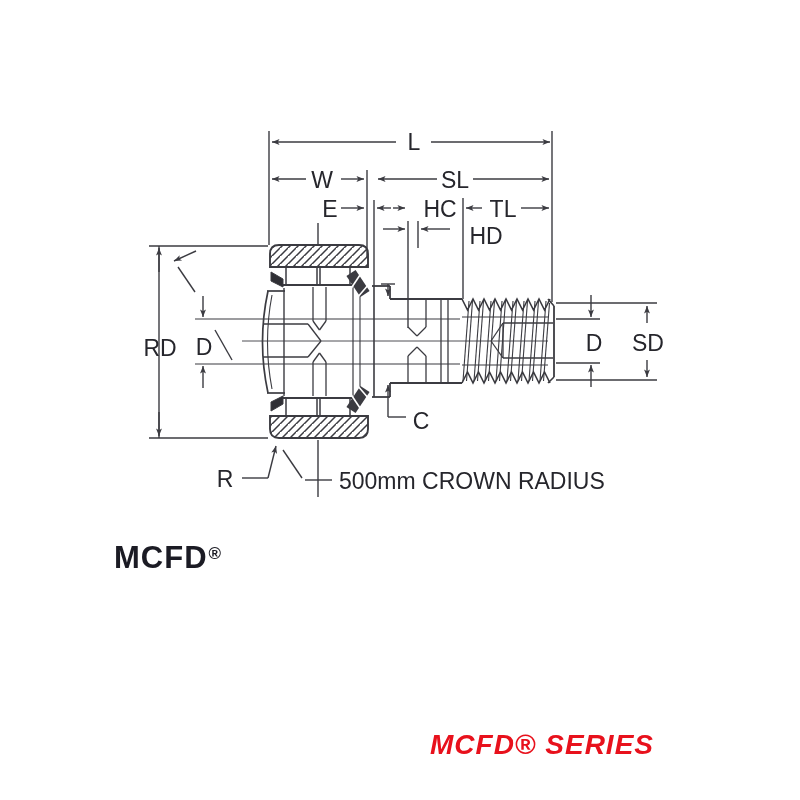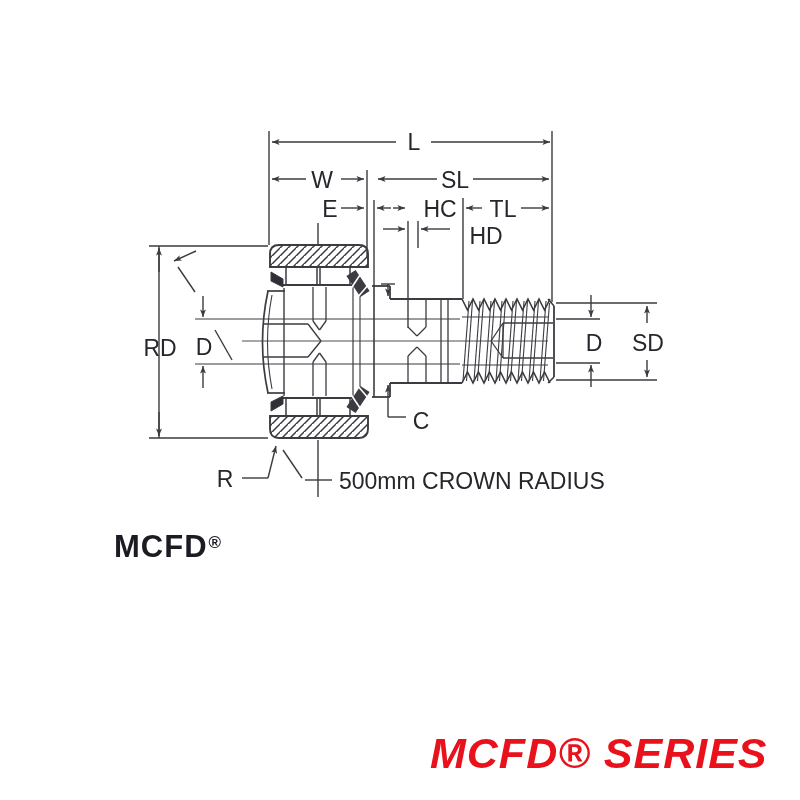--- a/index.html
+++ b/index.html
@@ -1,21 +1,21 @@
 <!DOCTYPE html>
 <html><head>
 <meta charset="utf-8">
 <style>
   html,body{margin:0;padding:0;background:#ffffff;}
   body{width:800px;height:800px;position:relative;font-family:"Liberation Sans",sans-serif;overflow:hidden;}
   .stage{position:absolute;left:0;top:0;width:800px;height:800px;}
   svg text{font-family:"Liberation Sans",sans-serif;fill:#26262c;}
-  .caption{position:absolute;left:114px;top:529px;font-size:31px;font-weight:bold;color:#1b1b24;letter-spacing:1px;}
+  .caption{position:absolute;left:114px;top:540px;font-size:31px;font-weight:bold;color:#1b1b24;letter-spacing:1px;}
   .caption sup{font-size:17px;position:relative;top:2px;left:1px;}
-  .series-title{position:absolute;left:430px;top:729px;font-size:43px;font-weight:bold;font-style:italic;color:#e8111c;white-space:nowrap;letter-spacing:1px;}
+  .series-title{position:absolute;left:430px;top:729px;font-size:28px;font-weight:bold;font-style:italic;color:#e8111c;white-space:nowrap;letter-spacing:1px;}
 </style>
 </head>
 <body>
 
 <div class="stage">
 <svg width="800" height="800" viewBox="0 0 800 800">
   <defs>
     <marker id="ah" viewBox="0 0 10 10" refX="9.2" refY="5" markerWidth="14" markerHeight="6.2" orient="auto">
       <path d="M0.5,1.6 L9.2,5 L0.5,8.4 L2.6,5 Z" fill="#3b3b41"></path>
     </marker>

